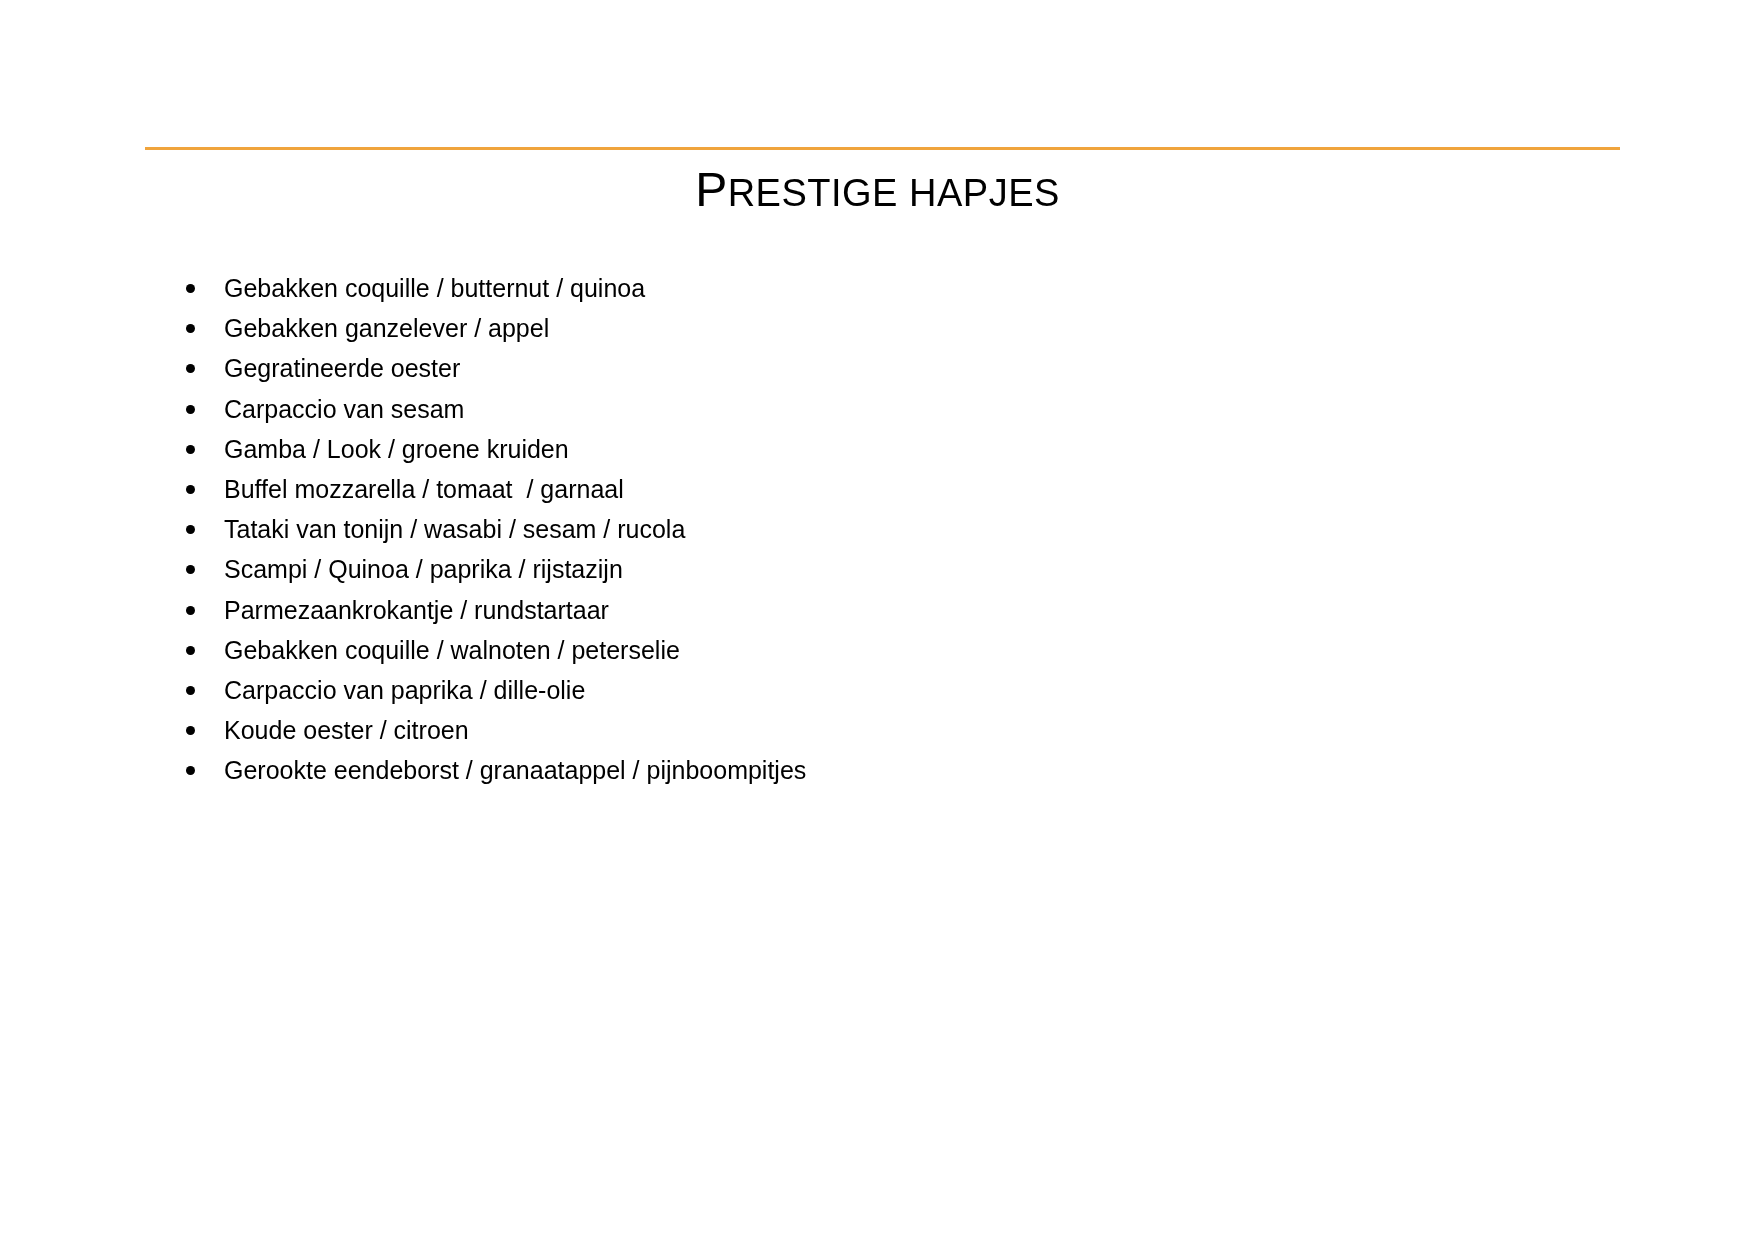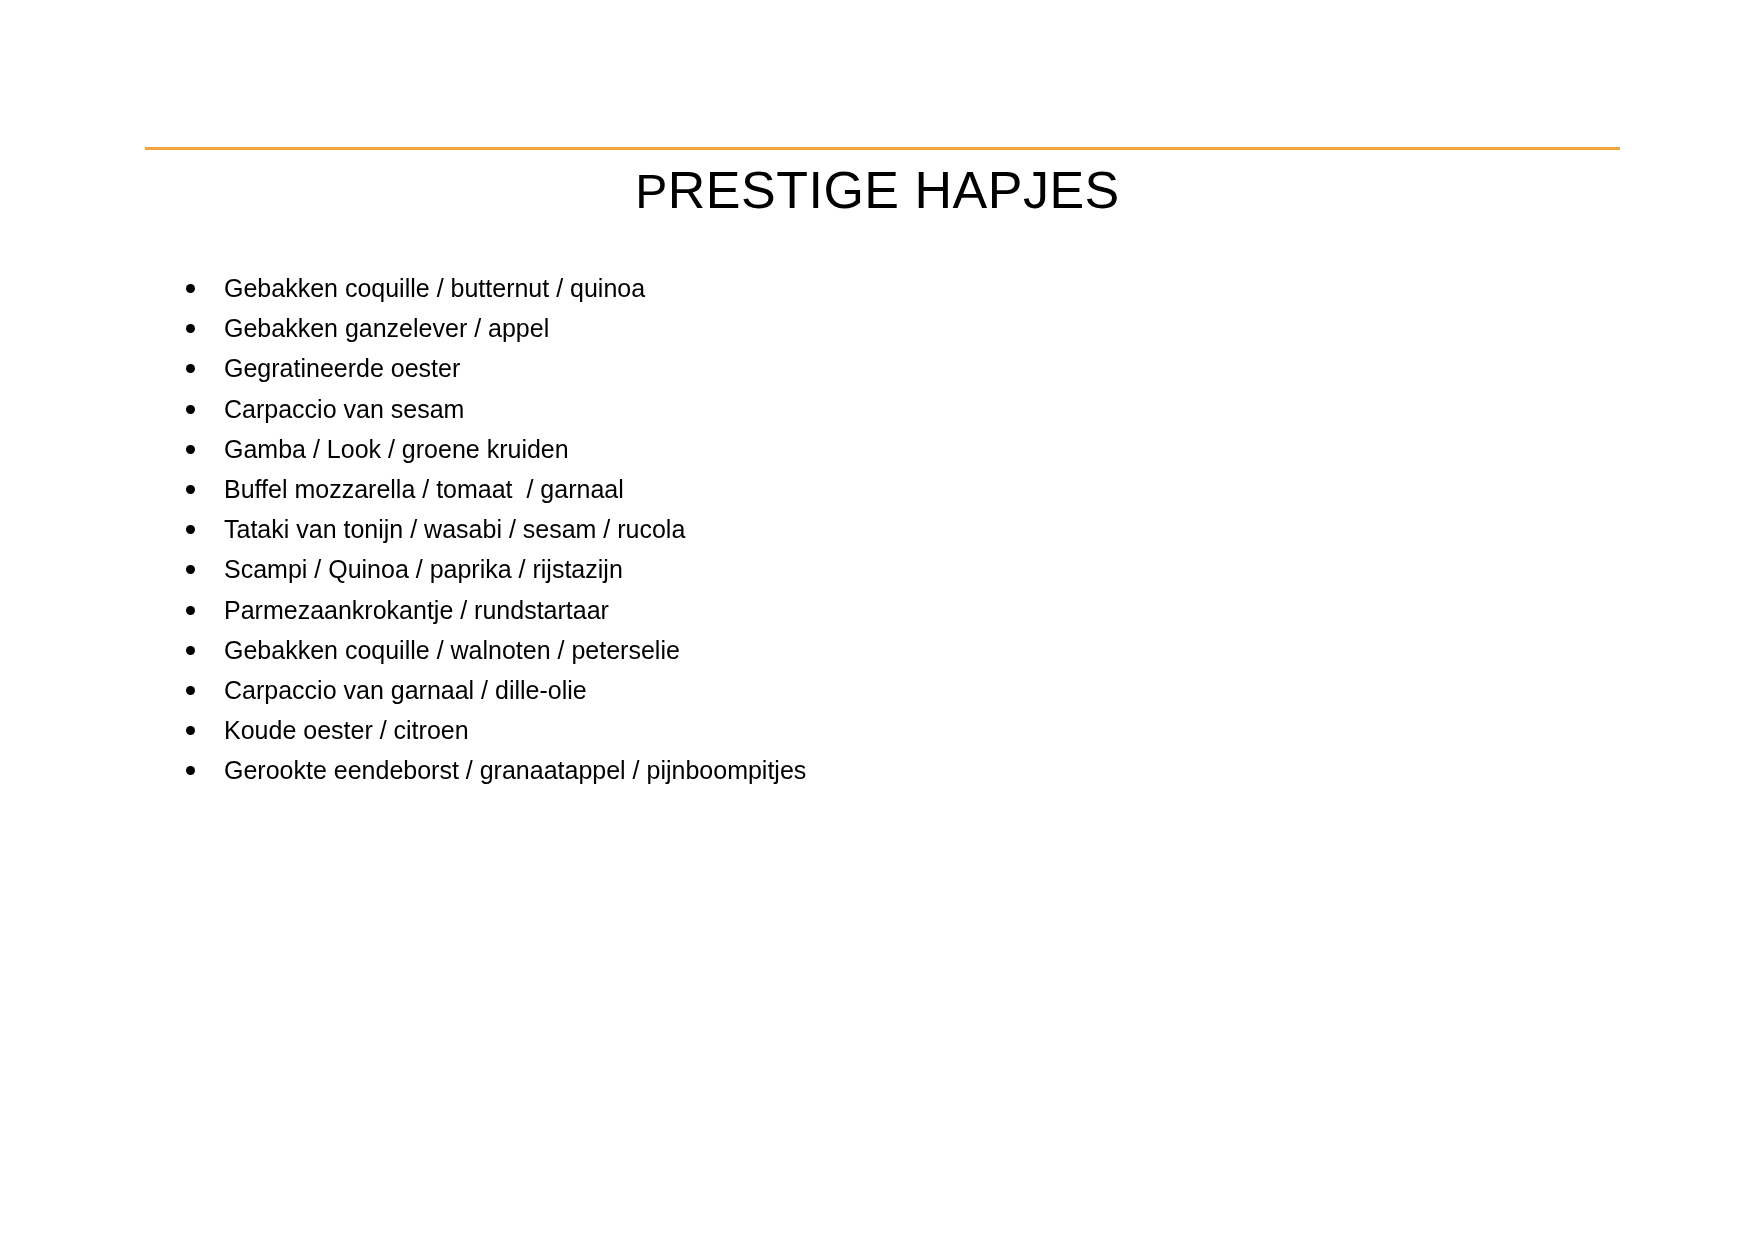--- a/index.html
+++ b/index.html
@@ -35,21 +35,21 @@
       left: 0;
       width: 1755px;
       top: 160px;
       text-align: center;
       font-size: 48px;
       line-height: 60px;
       letter-spacing: 0.5px;
       font-weight: normal;
     }
     .title .sc {
-      font-size: 52px;
+      font-size: 38px;
     }
     .list {
       position: absolute;
       left: 186px;
       top: 268px;
       margin: 0;
       padding: 0;
       list-style: none;
     }
     .list li {
@@ -82,17 +82,17 @@
     <li><span class="bullet"></span><span>Gebakken coquille / butternut / quinoa</span></li>
     <li><span class="bullet"></span><span>Gebakken ganzelever / appel</span></li>
     <li><span class="bullet"></span><span>Gegratineerde oester</span></li>
     <li><span class="bullet"></span><span>Carpaccio van sesam</span></li>
     <li><span class="bullet"></span><span>Gamba / Look / groene kruiden</span></li>
     <li><span class="bullet"></span><span>Buffel mozzarella / tomaat  / garnaal</span></li>
     <li><span class="bullet"></span><span>Tataki van tonijn / wasabi / sesam / rucola</span></li>
     <li><span class="bullet"></span><span>Scampi / Quinoa / paprika / rijstazijn</span></li>
     <li><span class="bullet"></span><span>Parmezaankrokantje / rundstartaar</span></li>
     <li><span class="bullet"></span><span>Gebakken coquille / walnoten / peterselie</span></li>
-    <li><span class="bullet"></span><span>Carpaccio van garnaal / dille-olie</span></li>
+    <li><span class="bullet"></span><span>Carpaccio van paprika / dille-olie</span></li>
     <li><span class="bullet"></span><span>Koude oester / citroen</span></li>
     <li><span class="bullet"></span><span>Gerookte eendeborst / granaatappel / pijnboompitjes</span></li>
   </ul>
 </div>
 
 </body></html>

